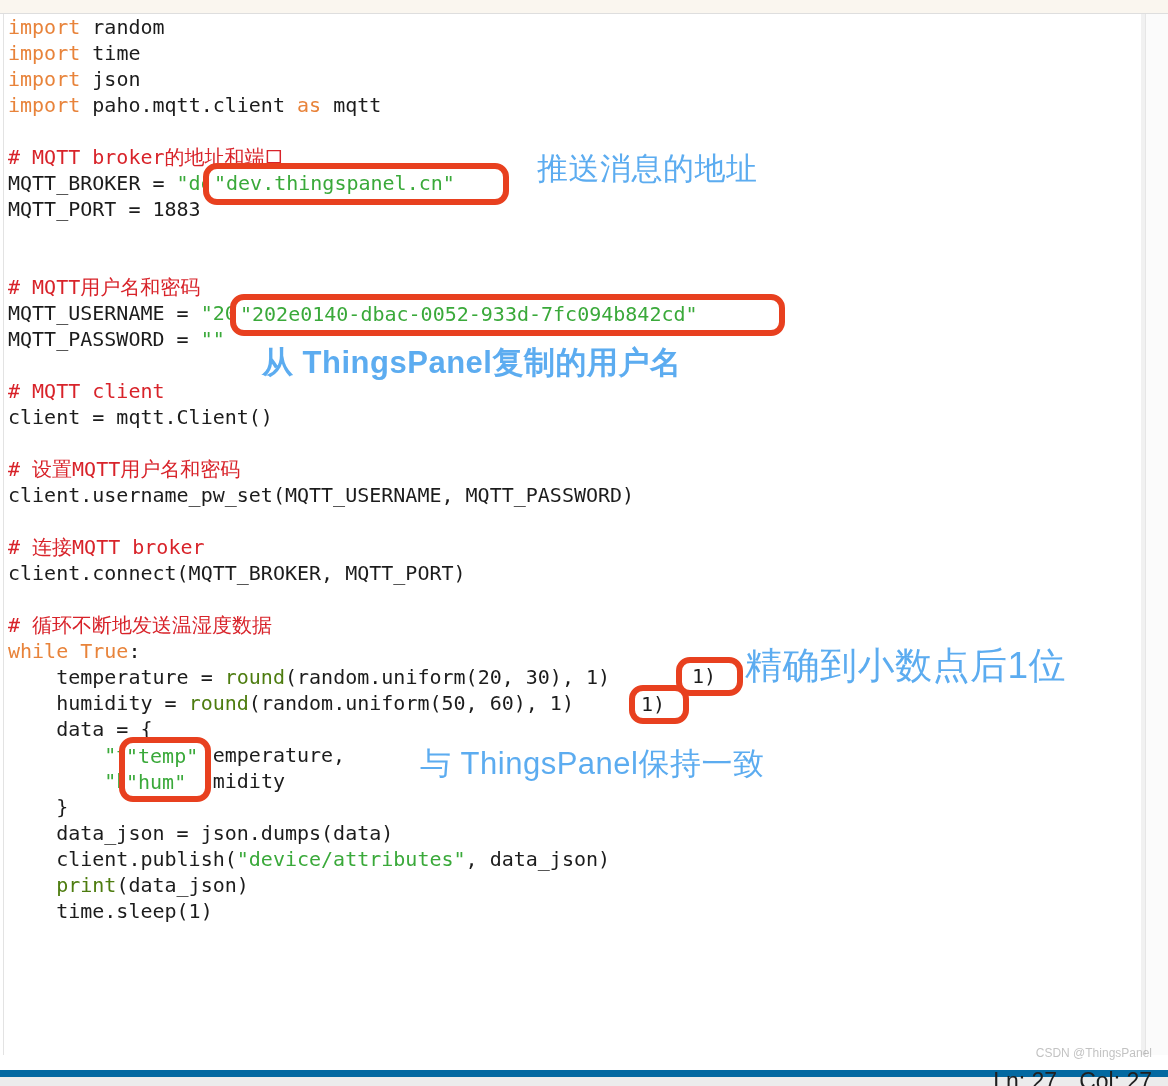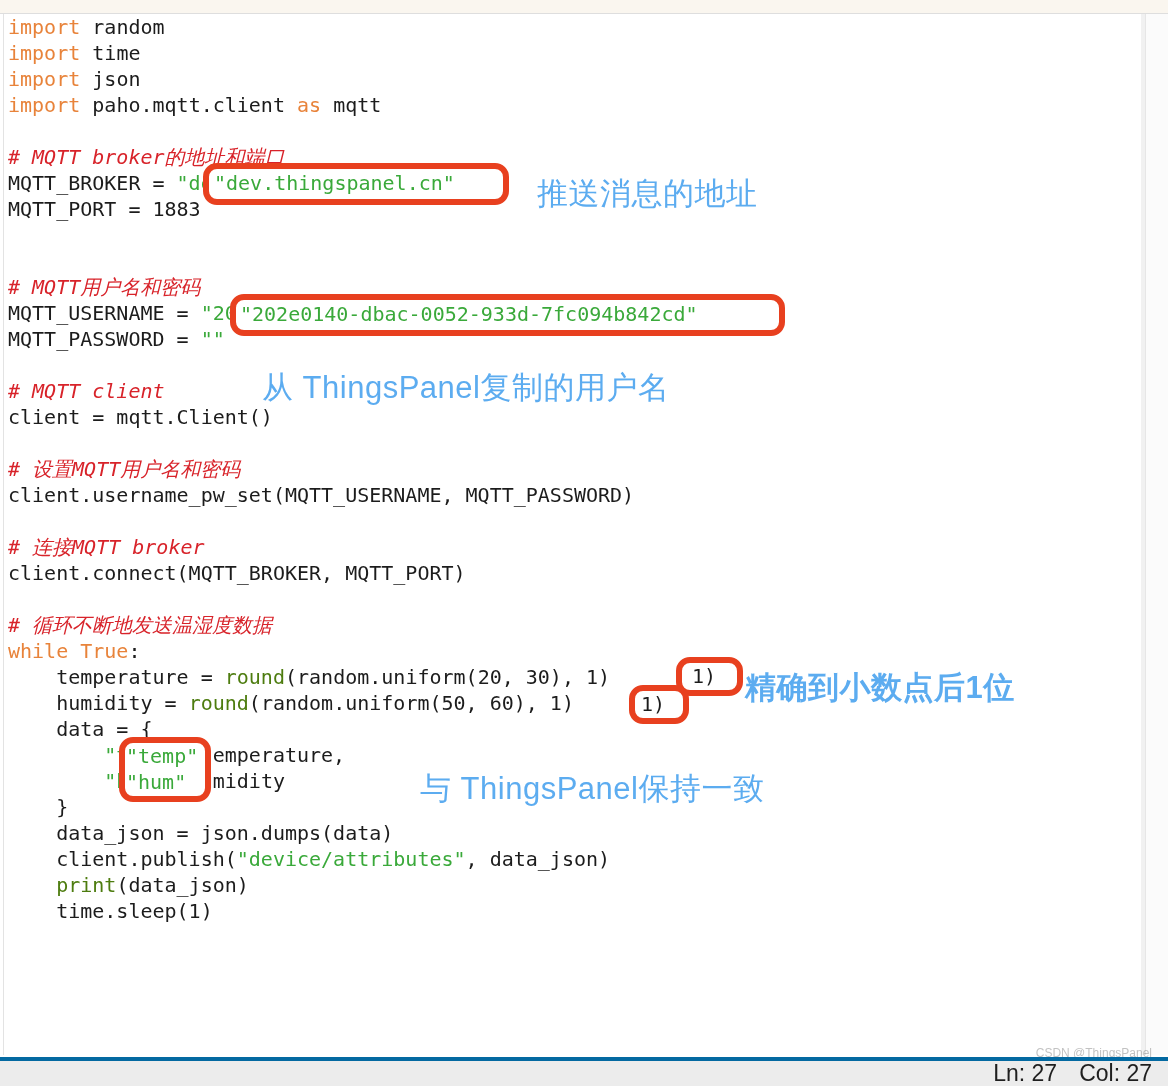--- a/index.html
+++ b/index.html
@@ -55,35 +55,34 @@
     width: 1130px; height: 791px;
     font-family: "DejaVu Sans Mono", monospace;
     font-size: 20px;
     line-height: 26px;
     white-space: pre;
     color: #1c1c1c;
     letter-spacing: 0px;
   }
   .ln { display: block; height: 26px; }
   .kw   { color: #e8833a; }          
-  .cmt  { color: #d8232a; font-style: italic; }          
+  .cmt  { color: #d8232a; }          
   .str  { color: #3aa93a; }          
   .fn   { color: #4d7c0f; }          
   .pln  { color: #1c1c1c; }
 
   
   .anno {
     position: absolute;
     color: #5cacf0;
     font-family: "Liberation Sans", sans-serif;
     font-size: 31px;
     line-height: 1;
     white-space: pre;
     letter-spacing: 0.5px;
-    margin-top: 25px;
   }
 
   
   .hl {
     position: absolute;
     border: 6px solid #e8401f;
     border-radius: 14px;
     background: #ffffff;
     box-sizing: border-box;
   }
@@ -94,23 +93,23 @@
     line-height: 26px;
     white-space: pre;
     color: #3aa93a;
   }
   .hl-text.dark { color: #1c1c1c; }
 
   
   #status-bar {
     position: absolute;
     left: 0; bottom: 0;
-    width: 1168px; height: 29px;
+    width: 1168px; height: 16px;
     background: #ececec;
-    border-top: 4px solid #0369a1;
+    border-top: 7px solid #0369a1;
     display: flex;
     align-items: center;
     justify-content: flex-end;
     font-family: "Liberation Sans", sans-serif;
     font-size: 23px;
     color: #1f1f1f;
     padding-right: 16px;
     box-sizing: border-box;
   }
   #status-bar .pos-item { margin-left: 22px; }
@@ -133,22 +132,22 @@
 
   <div id="top-strip"></div>
   <div id="left-gutter-border"></div>
   <div id="scrollbar-track"></div>
   <div id="scroll-gutter"></div>
 
   <div id="code-area"><span class="ln"><span class="kw">import </span><span class="pln">random</span></span><span class="ln"><span class="kw">import </span><span class="pln">time</span></span><span class="ln"><span class="kw">import </span><span class="pln">json</span></span><span class="ln"><span class="kw">import </span><span class="pln">paho.mqtt.client </span><span class="kw">as </span><span class="pln">mqtt</span></span><span class="ln">&nbsp;</span><span class="ln"><span class="cmt"># MQTT broker的地址和端口</span></span><span class="ln"><span class="pln">MQTT_BROKER = </span><span class="str">"dev.thingspanel.cn"</span></span><span class="ln"><span class="pln">MQTT_PORT = </span><span class="pln">1883</span></span><span class="ln">&nbsp;</span><span class="ln">&nbsp;</span><span class="ln"><span class="cmt"># MQTT用户名和密码</span></span><span class="ln"><span class="pln">MQTT_USERNAME = </span><span class="str">"202e0140-dbac-0052-933d-7fc094b842cd"</span></span><span class="ln"><span class="pln">MQTT_PASSWORD = </span><span class="str">""</span></span><span class="ln">&nbsp;</span><span class="ln"><span class="cmt"># MQTT client</span></span><span class="ln"><span class="pln">client = mqtt.Client()</span></span><span class="ln">&nbsp;</span><span class="ln"><span class="cmt"># 设置MQTT用户名和密码</span></span><span class="ln"><span class="pln">client.username_pw_set(MQTT_USERNAME, MQTT_PASSWORD)</span></span><span class="ln">&nbsp;</span><span class="ln"><span class="cmt"># 连接MQTT broker</span></span><span class="ln"><span class="pln">client.connect(MQTT_BROKER, MQTT_PORT)</span></span><span class="ln">&nbsp;</span><span class="ln"><span class="cmt"># 循环不断地发送温湿度数据</span></span><span class="ln"><span class="kw">while </span><span class="kw">True</span><span class="pln">:</span></span><span class="ln"><span class="pln">    temperature = </span><span class="fn">round</span><span class="pln">(random.uniform(20, 30), 1)</span></span><span class="ln"><span class="pln">    humidity = </span><span class="fn">round</span><span class="pln">(random.uniform(50, 60), 1)</span></span><span class="ln"><span class="pln">    data = {</span></span><span class="ln"><span class="pln">        </span><span class="str">"temp"</span><span class="pln">: temperature,</span></span><span class="ln"><span class="pln">        </span><span class="str">"hum"</span><span class="pln">: humidity</span></span><span class="ln"><span class="pln">    }</span></span><span class="ln"><span class="pln">    data_json = json.dumps(data)</span></span><span class="ln"><span class="pln">    client.publish(</span><span class="str">"device/attributes"</span><span class="pln">, data_json)</span></span><span class="ln"><span class="pln">    </span><span class="fn">print</span><span class="pln">(data_json)</span></span><span class="ln"><span class="pln">    time.sleep(1)</span></span></div>
 
   <div id="annotation-layer">
       <div class="anno" style="left: 537px; top: 153px; font-size: 31px;">推送消息的地址</div>
-      <div class="anno" style="left: 262px; top: 347px; font-size: 31px;">从 ThingsPanel复制的用户名</div>
-      <div class="anno" style="left: 745px; top: 647px; font-size: 31px; font-weight: bold;">精确到小数点后1位</div>
+      <div class="anno" style="left: 262px; top: 347px; font-size: 31px; font-weight: bold;">从 ThingsPanel复制的用户名</div>
+      <div class="anno" style="left: 745px; top: 647px; font-size: 37px;">精确到小数点后1位</div>
       <div class="anno" style="left: 420px; top: 748px; font-size: 31px; text-align: right;">与 ThingsPanel保持一致</div>
     </div>
   <div id="highlight-layer">
       <div class="hl" style="left: 203px; top: 163px; width: 306px; height: 42px;"></div>
       <div class="hl-text" style="left: 214px; top: 170px;">"dev.thingspanel.cn"</div>
       <div class="hl" style="left: 230px; top: 294px; width: 555px; height: 42px;"></div>
       <div class="hl-text" style="left: 240px; top: 301px;">"202e0140-dbac-0052-933d-7fc094b842cd"</div>
       <div class="hl" style="left: 676px; top: 657px; width: 67px; height: 39px;"></div>
       <div class="hl-text dark" style="left: 692px; top: 663px;">1)</div>
       <div class="hl" style="left: 629px; top: 685px; width: 60px; height: 39px;"></div>

